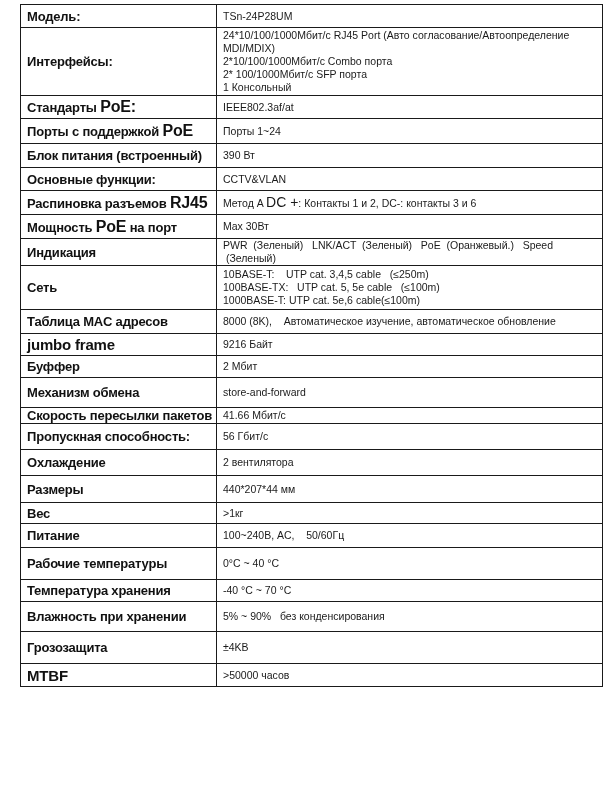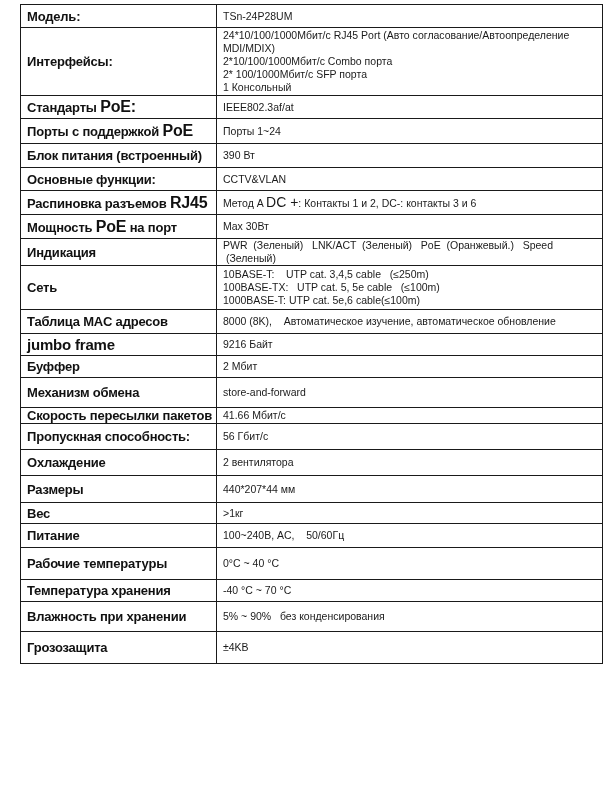--- a/index.html
+++ b/index.html
@@ -207,14 +207,20 @@
       <td class="value">
           <span class="line" style="white-space:pre">5% ~ 90%   без конденсирования</span>
         </td>
     </tr>
     <tr style="height:32px">
       <td class="label">Грозозащита</td>
       <td class="value">
           <span class="line">±4KB</span>
         </td>
     </tr>
+    <tr style="height:23px">
+      <td class="label small">MTBF</td>
+      <td class="value">
+          <span class="line">&gt;50000 часов</span>
+        </td>
+    </tr>
   </tbody>
 </table>
 
 </body></html>

